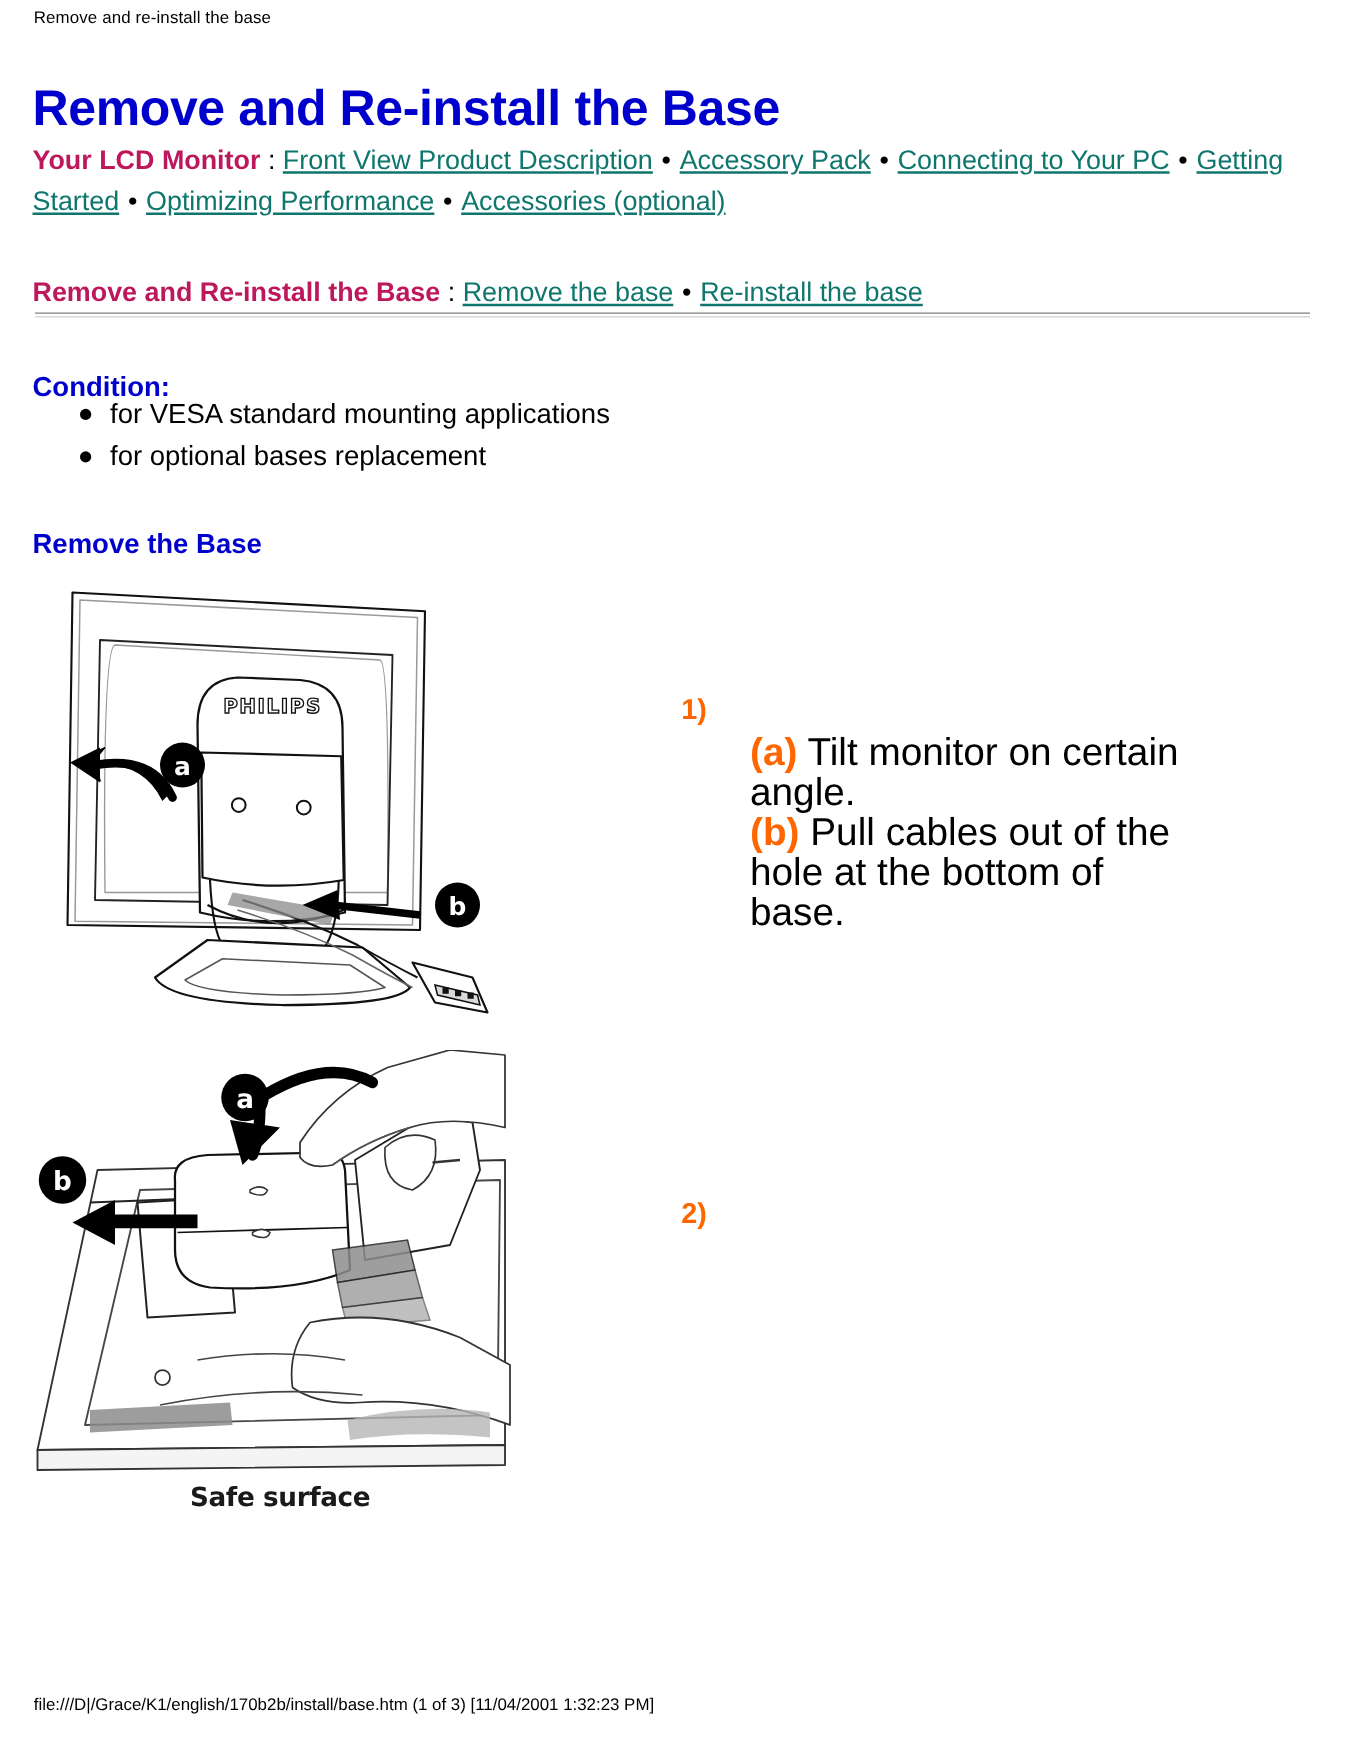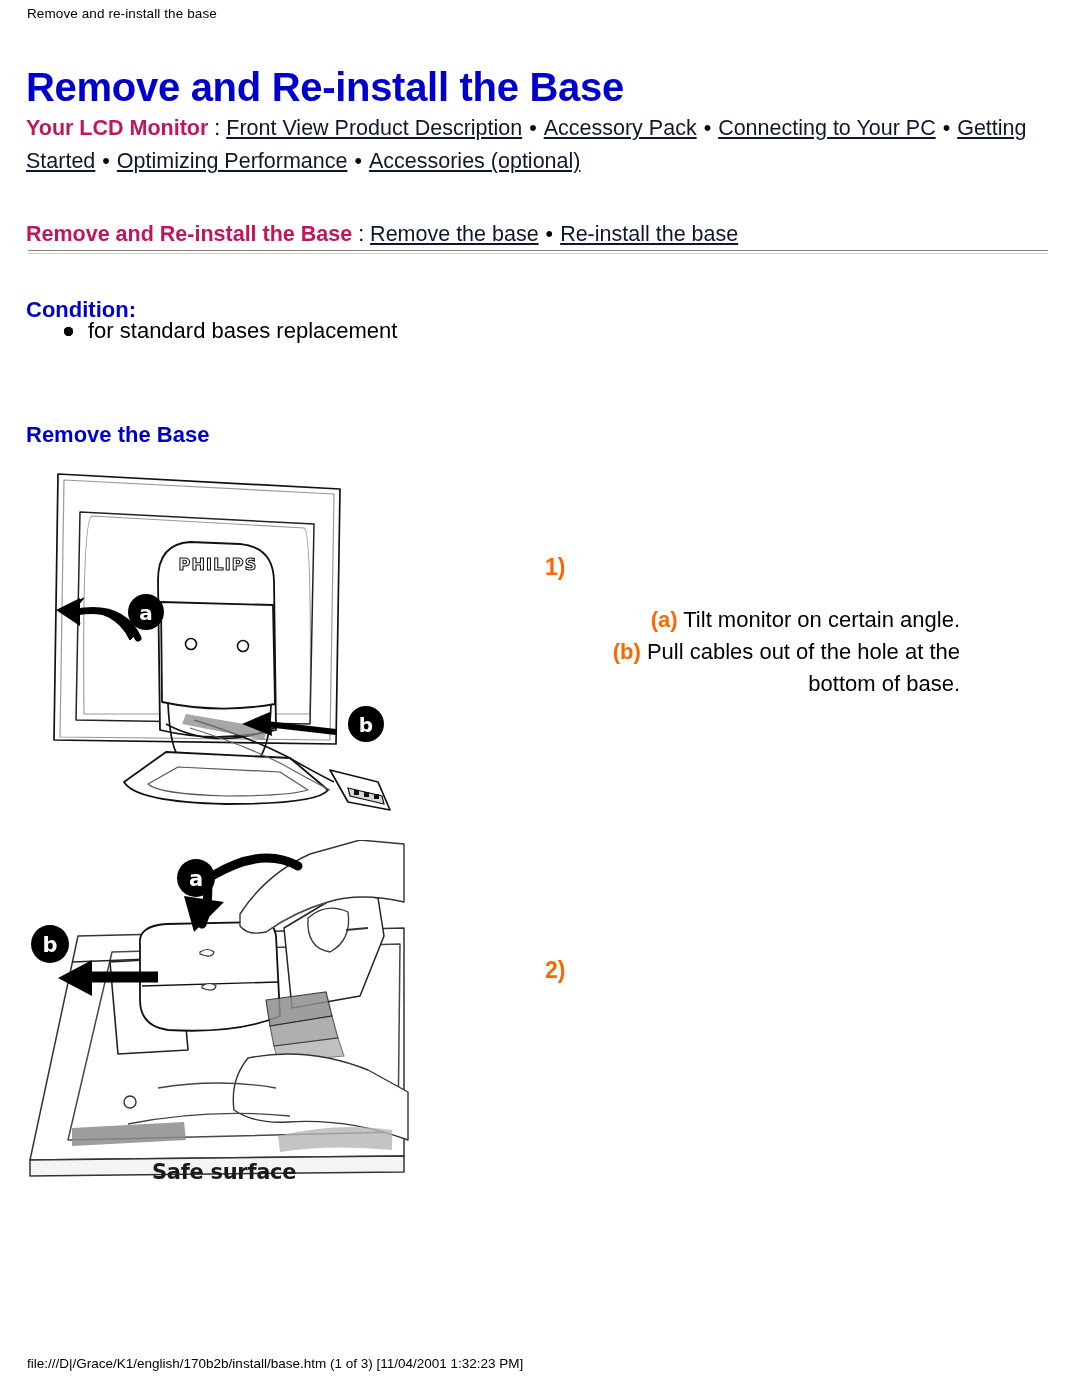--- a/index.html
+++ b/index.html
@@ -61,21 +61,21 @@
 
   .nav-lead {
     font-weight: bold;
     color: #be185d;
   }
   .nav-colon {
     font-weight: normal;
     color: #000000;
   }
   .nav-link {
-    color: #0f172a;
+    color: #0f766e;
     text-decoration: underline;
     font-weight: normal;
     cursor: pointer;
   }
   .nav-sep {
     color: #000000;
     font-weight: normal;
     padding: 0 1px;
   }
 
@@ -134,21 +134,21 @@
     position: absolute;
   }
   #figure-1 { left: 18px; top: 452px; width: 430px; height: 370px; }
   #figure-2 { left: 8px; top: 840px; width: 420px; height: 400px; }
 
   .figure svg { display: block; }
 
   .safe-surface-label {
     position: absolute;
     left: 152px;
-    top: 1160px;
+    top: 1186px;
     font-size: 21px;
     font-weight: bold;
     color: #1a1a1a;
     font-family: "DejaVu Sans", sans-serif;
     letter-spacing: -0.3px;
   }
 
   
   .step {
     position: absolute;
@@ -157,27 +157,26 @@
   #step-1 { left: 545px; top: 552px; }
   #step-2 { left: 545px; top: 955px; }
 
   .step-number {
     font-size: 23px;
     line-height: 30px;
     font-weight: bold;
     color: #FF6600;
   }
   .step-body {
-    margin-top: 22px;
+    margin-top: 4px;
     margin-left: 55px;
-    font-size: 22px;
+    font-size: 31px;
     line-height: 32px;
     color: #000;
     width: 360px;
-    text-align: right;
   }
   .step-marker {
     color: #FF6600;
     font-weight: bold;
   }
 
   
   .footer {
     position: absolute;
     left: 27px;
@@ -204,24 +203,25 @@
     <span class="nav-lead">Remove and Re-install the Base</span><span class="nav-colon"> : </span><a class="nav-link">Remove the base</a> <span class="nav-sep">•</span> <a class="nav-link">Re-install the base</a>
   </div>
 
   <div class="hr"></div>
 
   <h2 class="subhead" id="condition-heading">Condition:</h2>
 
   <ul class="bullet-list">
     <li>
       <span class="dot"></span>
+      <span>for VESA standard mounting applications</span>
     </li>
     <li>
       <span class="dot"></span>
-      <span>for standard bases replacement</span>
+      <span>for optional bases replacement</span>
     </li>
   </ul>
 
   <h2 class="subhead" id="remove-base-heading">Remove the Base</h2>
 
   <div class="figure" id="figure-1">
     <svg width="430" height="370" viewBox="0 0 430 370">
       <g fill="none" stroke="#111" stroke-width="1.7" stroke-linejoin="round" stroke-linecap="round">
 
         <path d="M36,288 L40,22 L322,37 L318,292 Z"></path>

